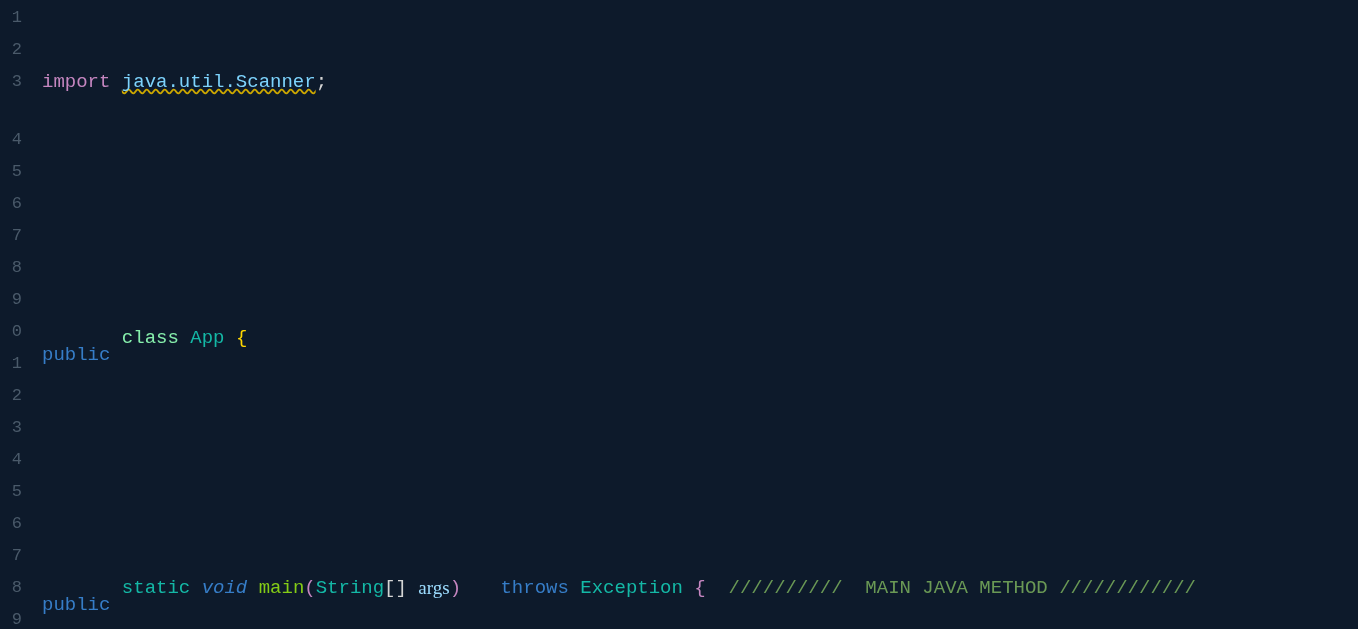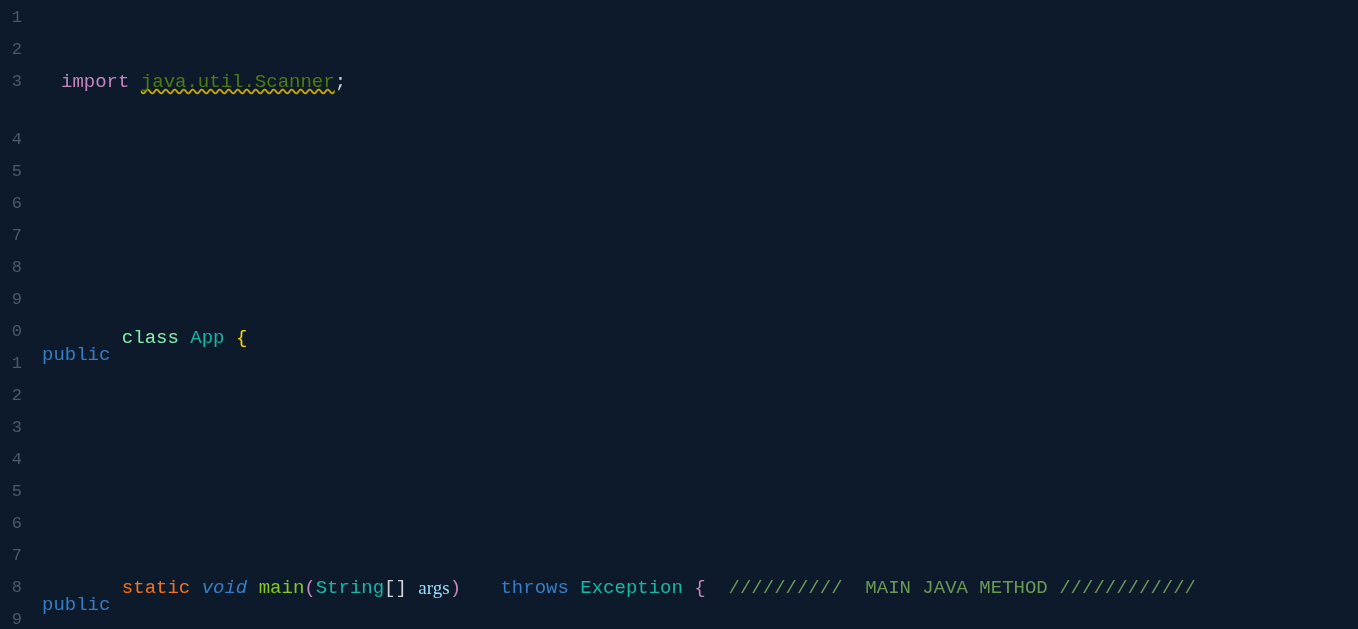--- a/index.html
+++ b/index.html
@@ -42,24 +42,24 @@
       line-height: 32px;
       white-space: pre;
       position: relative;
     }
     .line {
       height: 32px;
       display: flex;
       align-items: center;
       position: relative;
     }
-    .kw-import { color: #c586c0; margin-left: 19px; }
+    .kw-import { color: #c586c0; }
     .kw-public { color: #367dc7; margin-top: 34px; }
     .kw-class { color: #86efac; }
-    .kw-static { color: #f97316; }
+    .kw-static { color: #14b8a6; }
     .kw-void { color: #367dc7; font-style: italic; }
     .kw-throws { color: #367dc7; margin-left: 28px; }
     .class-name { color: #14b8a6; }
     .method-name { color: #84cc16; }
     .var-name { color: #9cdcfe; font-family: Liberation Serif, serif; }
     .comment { color: #6a9955; }
     .punct { color: #d4d4d4; }
     .brace-yellow { color: #ffd700; }
     .brace-purple { color: #c586c0; }
     .paren-purple { color: #c586c0; }
@@ -99,21 +99,21 @@
     <div>3</div>
     <div>4</div>
     <div>5</div>
     <div>6</div>
     <div>7</div>
     <div>8</div>
     <div>9</div>
   </div>
 
   <div class="code-area">
-    <div class="line"><span class="kw-import">import</span><span> </span><span class="underline-wavy" style="color:#4d7c0f">java.util.Scanner</span><span class="punct">;</span></div>
+    <div class="line"><span class="kw-import">import</span><span> </span><span class="underline-wavy" style="color:#7dd3fc">java.util.Scanner</span><span class="punct">;</span></div>
 
     <div class="line"></div>
 
     <div class="line"><span class="kw-public">public</span><span> </span><span class="kw-class">class</span><span> </span><span class="class-name">App</span><span> </span><span class="brace-yellow">{</span></div>
 
     <div class="line codelens">     <a></a><span></span><a></a></div>
 
     <div class="line">     <span class="kw-public">public</span><span> </span><span class="kw-static">static</span><span> </span><span class="kw-void">void</span><span> </span><span class="method-name">main</span><span class="paren-purple">(</span><span class="class-name">String</span><span class="punct">[]</span><span> </span><span class="var-name">args</span><span class="paren-purple">)</span><span> </span><span class="kw-throws">throws</span><span> </span><span class="class-name">Exception</span><span> </span><span class="brace-purple">{</span><span class="comment">  //////////  MAIN JAVA METHOD ////////////</span></div>
 
     

